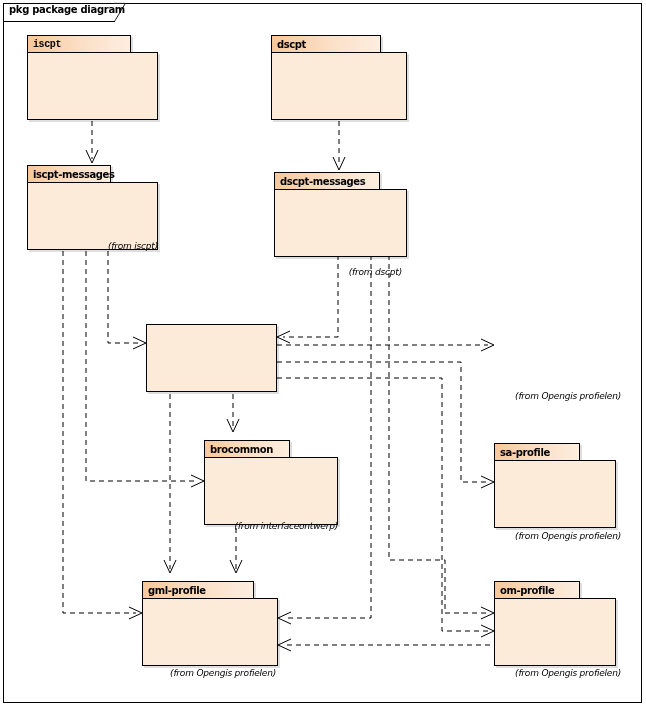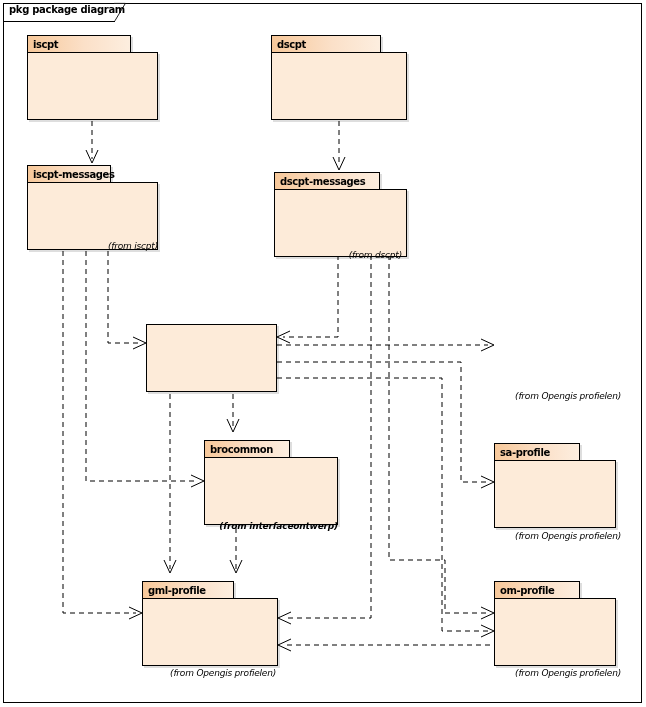--- a/index.html
+++ b/index.html
@@ -206,21 +206,21 @@
       <path class="dep" d="M 236 510 L 236 569"></path>
       <polyline class="arrowhead" points="230,560 236,573 242,560"></polyline>
     </g>
 
     <g>
       <path class="dep" d="M 490 645 L 284 645"></path>
       <polyline class="arrowhead" points="291,639 278,645 291,651"></polyline>
     </g>
   </svg>
 
-  <div class="pkg" style="left:27px; top:35px; width:131px; height:85px;">
+  <div class="pkg" style="left:27px; top:35px; width:131px; height:85px;font-family:Liberation Mono, monospace;">
     <div class="pkg-tab" style="width:104px;">
       <span class="pkg-tab-label">iscpt</span>
     </div>
     <div class="pkg-body" style="width:131px; height:68px;"></div>
   </div>
 
   <div class="pkg" style="left:271px; top:35px; width:136px; height:85px;">
     <div class="pkg-tab" style="width:110px;">
       <span class="pkg-tab-label">dscpt</span>
     </div>
@@ -234,46 +234,46 @@
     <div class="pkg-body" style="width:131px; height:68px;"></div>
   </div>
   <div class="pkg-from" style="left:27px; top:241px; width:131px;">(from iscpt)</div>
 
   <div class="pkg" style="left:274px; top:172px; width:133px; height:85px;padding-left:48px;">
     <div class="pkg-tab" style="width:106px;">
       <span class="pkg-tab-label">dscpt-messages</span>
     </div>
     <div class="pkg-body" style="width:133px; height:68px;"></div>
   </div>
-  <div class="pkg-from" style="left:274px; top:250px; width:128px;">(from dscpt)</div>
+  <div class="pkg-from" style="left:274px; top:267px; width:128px;">(from dscpt)</div>
 
   <div class="pkg" style="left:146px; top:307px; width:131px; height:85px;">
     <div class="pkg-body" style="width:131px; height:68px;"></div>
   </div>
 
   <div class="pkg-from" style="left:489px; top:391px; width:132px;">(from Opengis profielen)</div>
 
   <div class="pkg" style="left:204px; top:440px; width:134px; height:85px;">
     <div class="pkg-tab" style="width:86px;">
       <span class="pkg-tab-label">brocommon</span>
     </div>
     <div class="pkg-body" style="width:134px; height:68px;"></div>
   </div>
-  <div class="pkg-from" style="left:204px; top:521px; width:134px;font-weight:bold;">(from interfaceontwerp)</div>
+  <div class="pkg-from" style="left:204px; top:521px; width:134px;">(from interfaceontwerp)</div>
 
   <div class="pkg" style="left:494px; top:443px; width:122px; height:85px;">
     <div class="pkg-tab" style="width:86px;">
       <span class="pkg-tab-label">sa-profile</span>
     </div>
     <div class="pkg-body" style="width:122px; height:68px;"></div>
   </div>
   <div class="pkg-from" style="left:489px; top:531px; width:132px;">(from Opengis profielen)</div>
 
   <div class="pkg" style="left:142px; top:581px; width:136px; height:85px;">
-    <div class="pkg-tab" style="width:92px;">
+    <div class="pkg-tab" style="width:112px;">
       <span class="pkg-tab-label">gml-profile</span>
     </div>
     <div class="pkg-body" style="width:136px; height:68px;"></div>
   </div>
   <div class="pkg-from" style="left:144px; top:668px; width:132px;">(from Opengis profielen)</div>
 
   <div class="pkg" style="left:494px; top:581px; width:122px; height:85px;border-radius:18px;">
     <div class="pkg-tab" style="width:86px;">
       <span class="pkg-tab-label">om-profile</span>
     </div>

